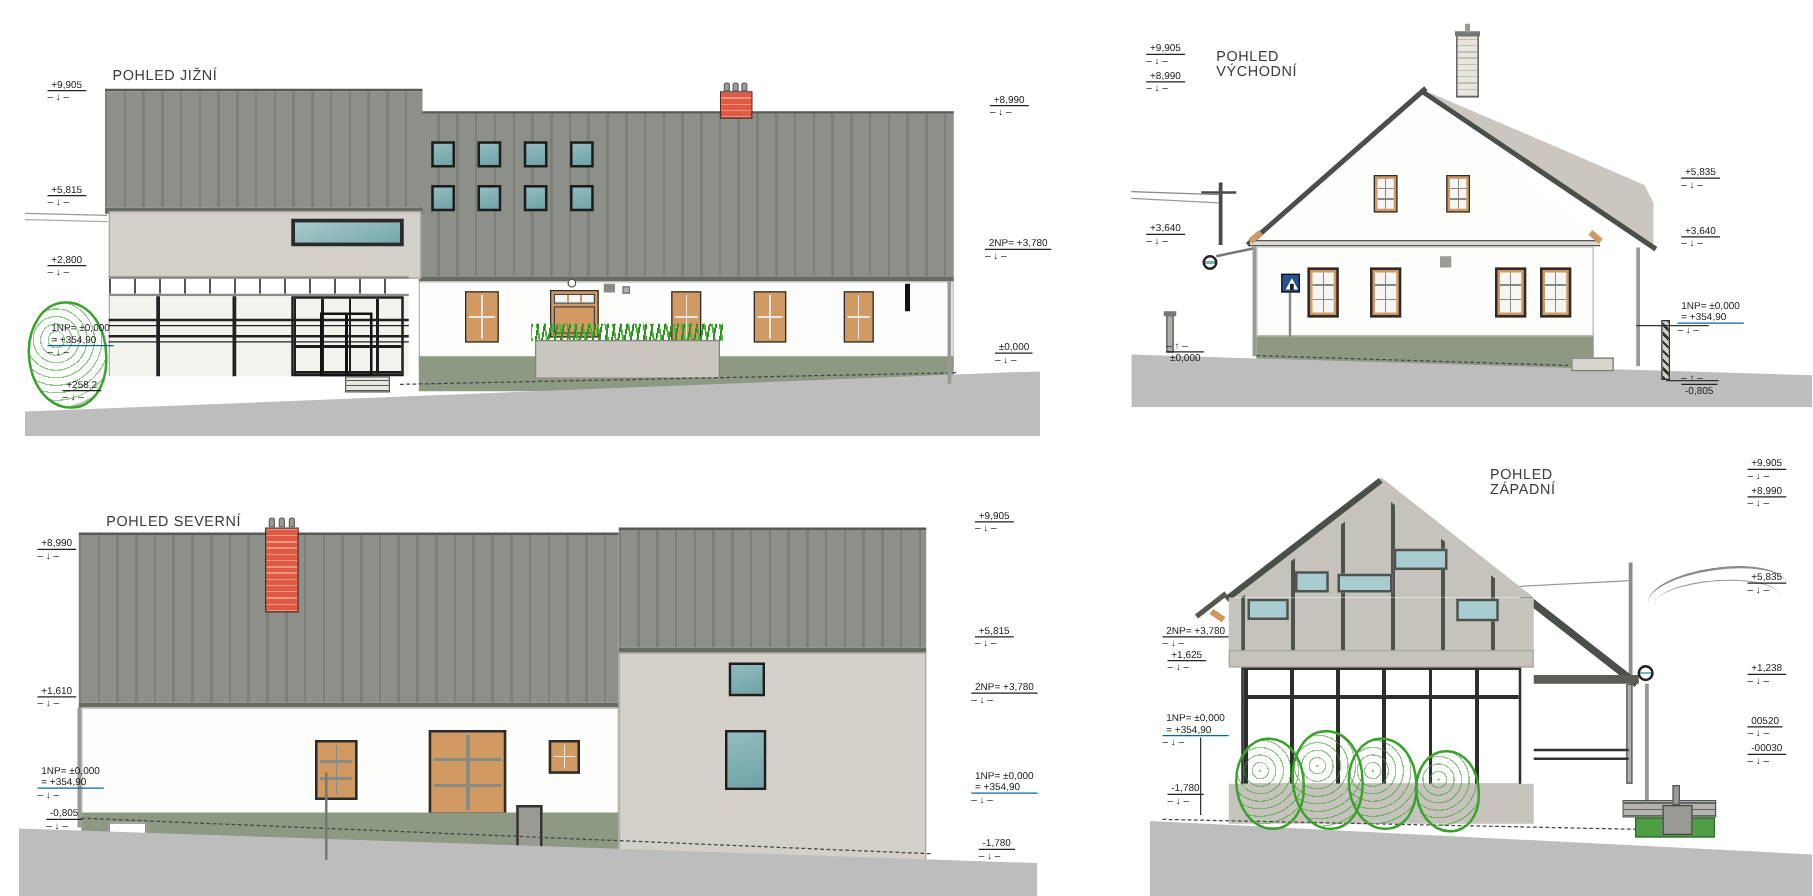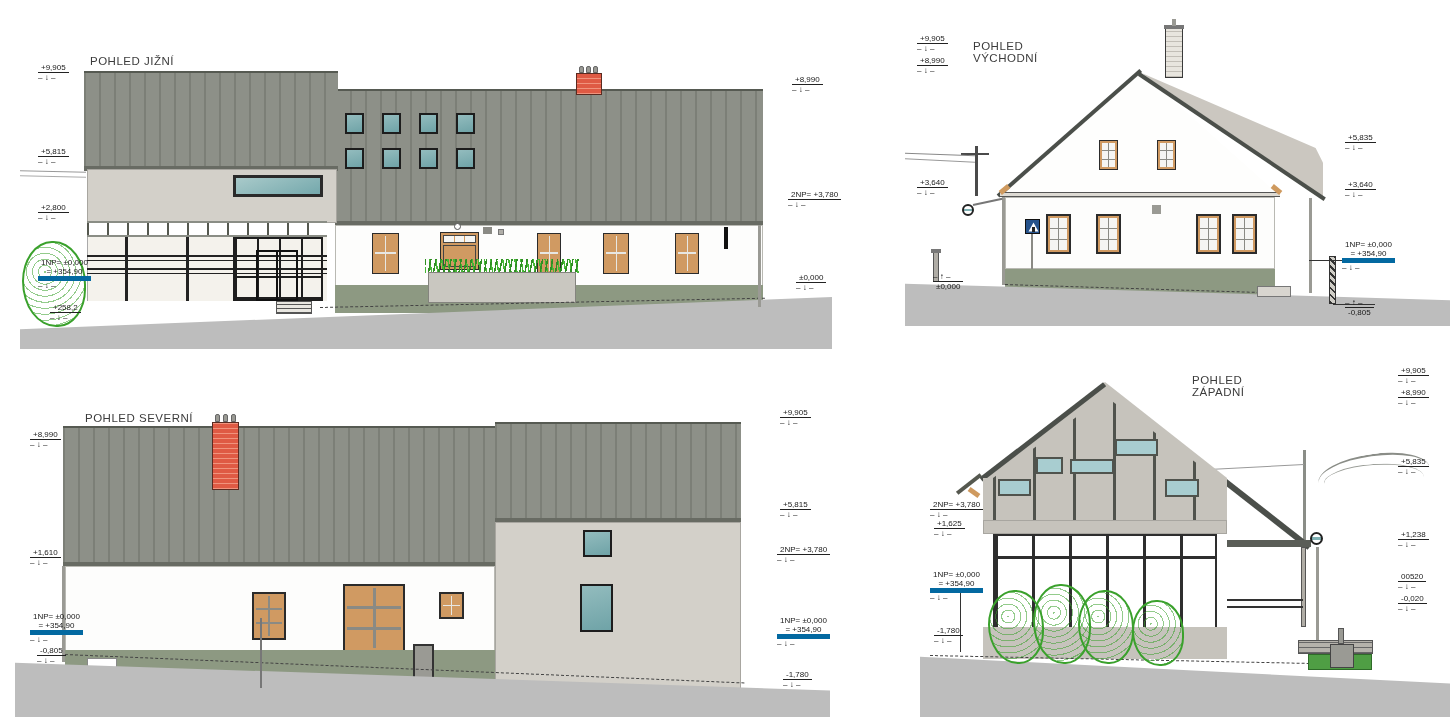--- a/index.html
+++ b/index.html
@@ -3,21 +3,21 @@
 <meta charset="utf-8">
 <style>
   html,body { margin:0; padding:0; }
   body { width:1450px; height:717px; background:#ffffff; font-family:"Liberation Sans", sans-serif; position:relative; overflow:hidden; }
   .view { position:absolute; }
   .abs { position:absolute; box-sizing:border-box; }
   .title { position:absolute; font-size:11.5px; color:#3c3c3c; letter-spacing:.5px; white-space:nowrap; }
   
   .dim { position:absolute; font-size:8px; color:#1a1a1a; line-height:9px; white-space:nowrap; }
   .dim .lbl  { display:block; border-bottom:1px solid #222; padding:0 3px; }
-  .dim .lbl2 { display:block; border-bottom:5px solid #0369a1; padding:0 3px;text-align:center; }
+  .dim .lbl2 { display:block; border-bottom:1px solid #0369a1; padding:0 3px; }
   .dim.two .lbl { border-bottom:none; }
   .dim .tick { display:block; height:9px; color:#111; }
   .dim .tick::before { content:"– ↓ –"; font-size:8px; letter-spacing:0; }
   .dim.up .tick::before { content:"– ↑ –"; }
   .dim.up .lbl { border-bottom:none; border-top:1px solid #222; }
   
   .rib { background:repeating-linear-gradient(90deg,#7c7f77 0 2px,#8d9088 2px 15px); border-top:2px solid #565a52; border-bottom:5px solid #686b63; }
   .rearroof { background:#cbc7c0; }
   .edge { background:#4b4f4a; transform-origin:left center; }
   
@@ -402,16 +402,16 @@
     </div>
   <div class="dim" style="left:478px;top:168px;">
       <span class="lbl">+1,238</span>
       <span class="tick"></span>
     </div>
   <div class="dim" style="left:478px;top:210px;">
       <span class="lbl">00520</span>
       <span class="tick"></span>
     </div>
   <div class="dim" style="left:478px;top:232px;">
-      <span class="lbl">-0,020</span>
+      <span class="lbl">-00030</span>
       <span class="tick"></span>
     </div>
 </div>
 
 </body></html>

